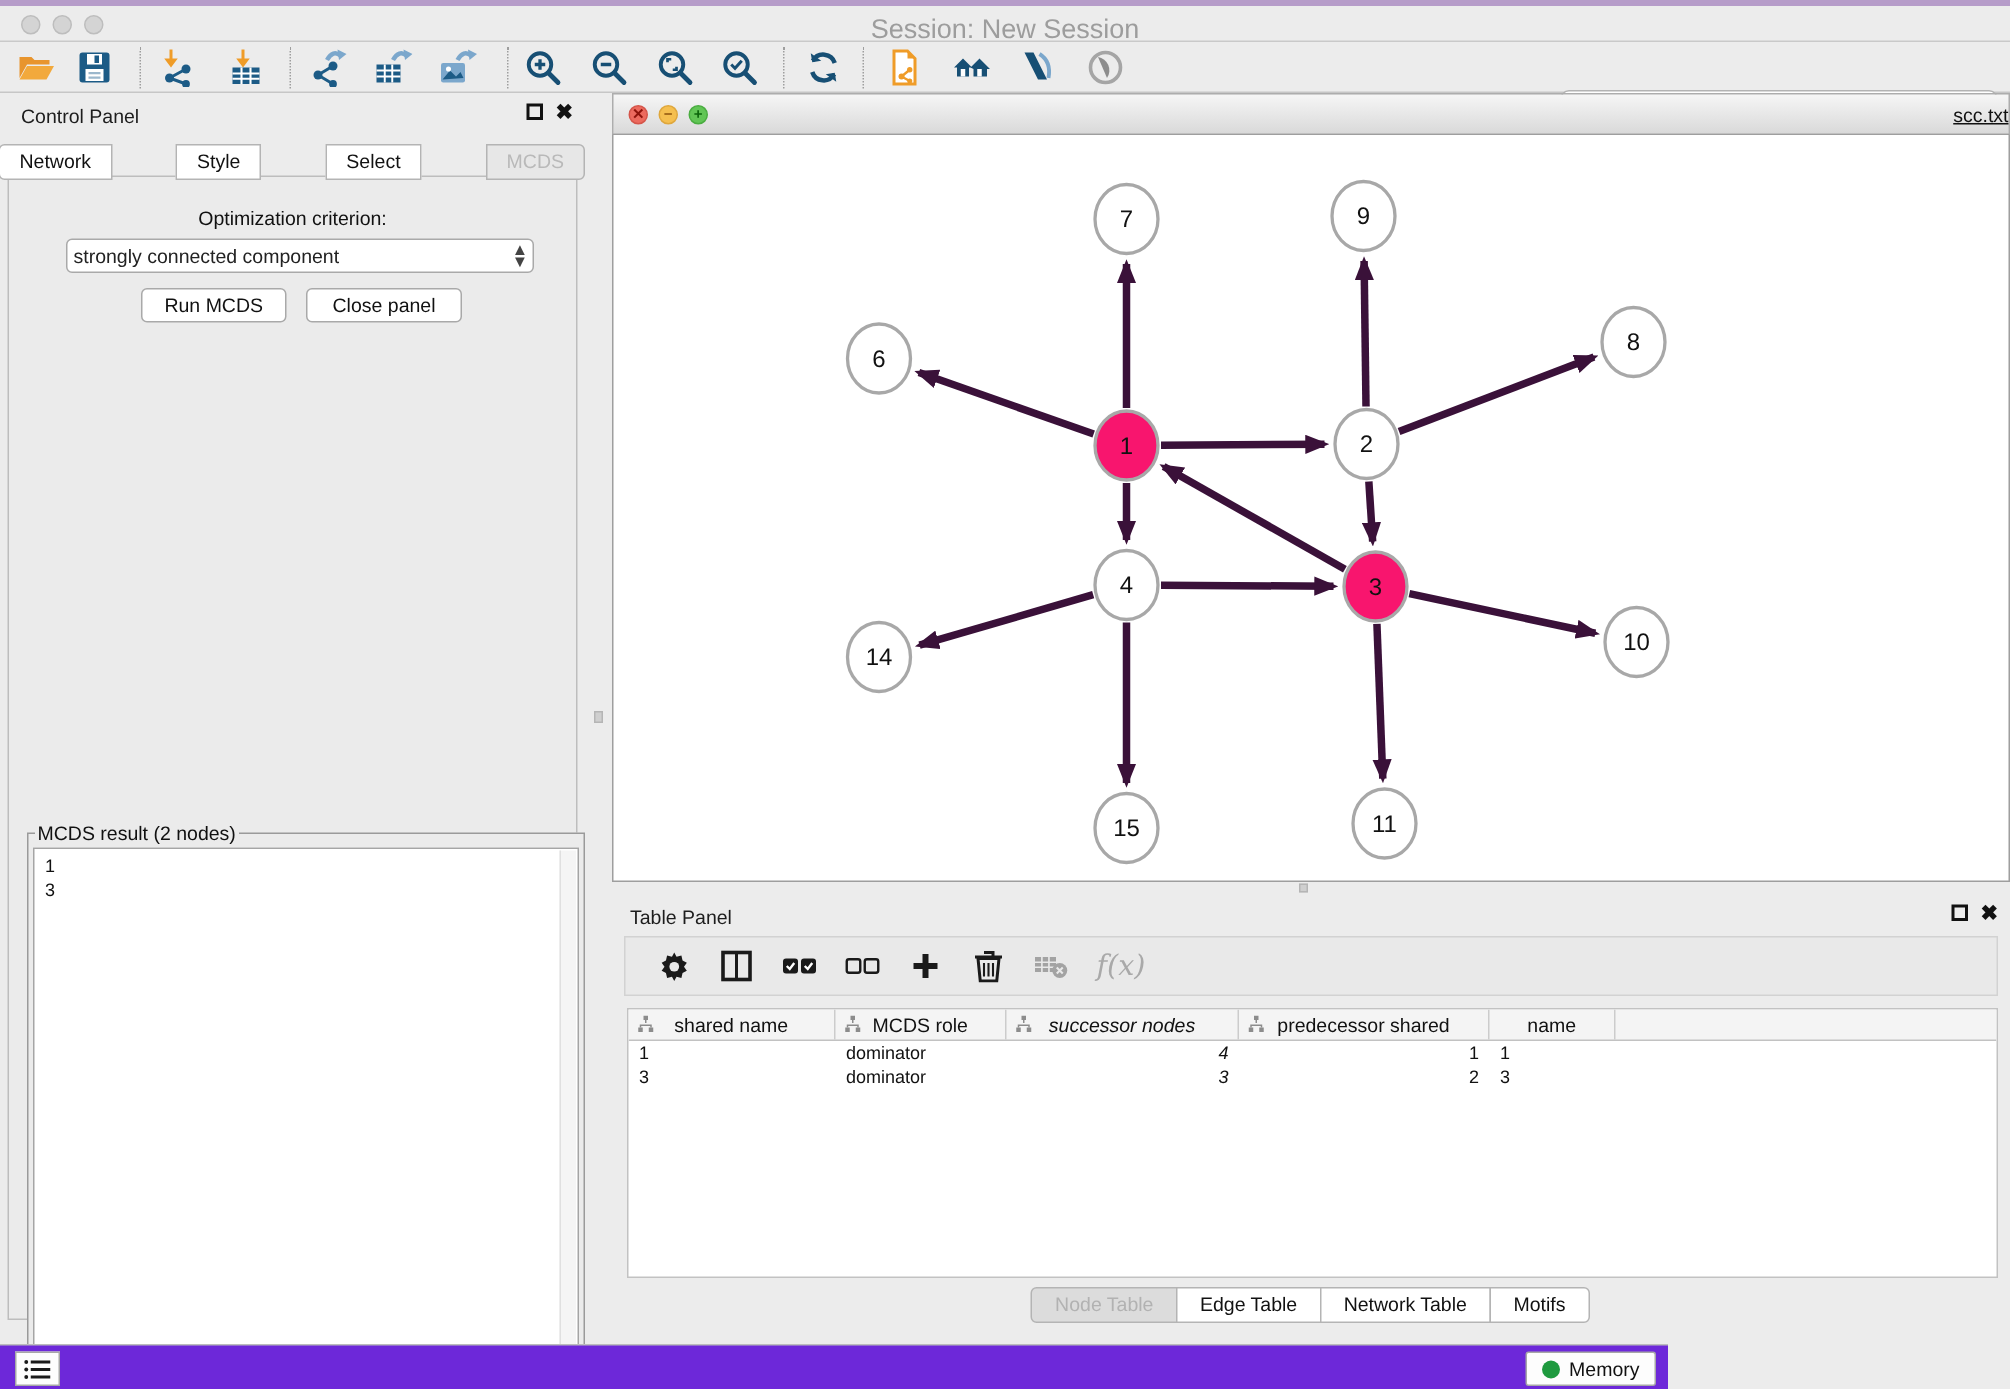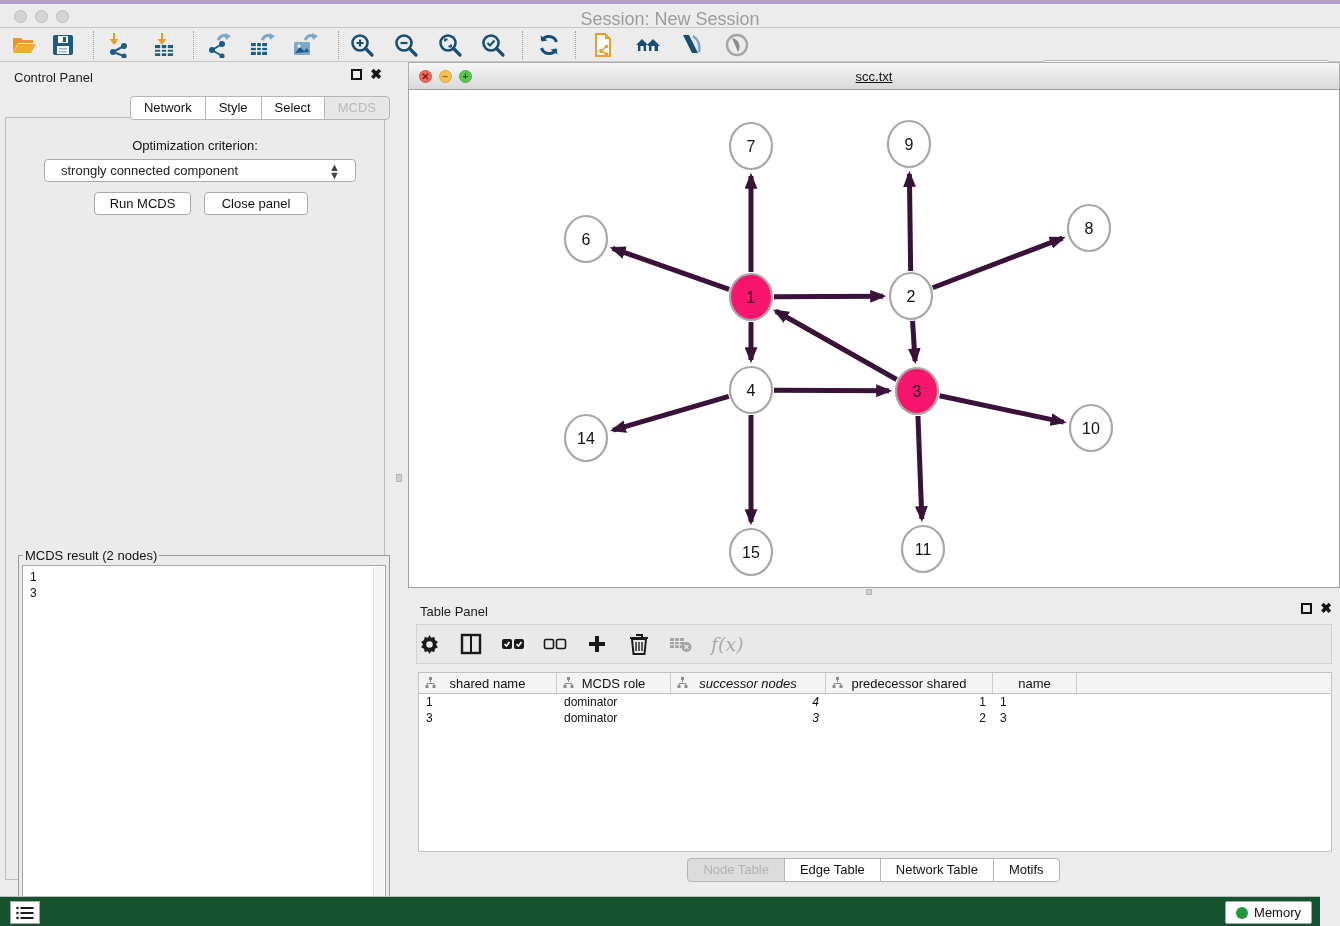--- a/index.html
+++ b/index.html
@@ -20,70 +20,70 @@
   .tb-sep { position:absolute; top:3px; width:0; height:28px; border-left:1px dotted #9e9e9e; }
   .search-wrap { position:absolute; top:32px; left:1040px; width:292px; height:25px; background:#fff; border:1px solid #b3b3b3; border-radius:6px; display:flex; align-items:center; padding-left:6px; }
   .search-wrap input { border:none; outline:none; flex:1; font-size:12px; background:transparent; font-family:"Liberation Sans",sans-serif; }
   
   .control-panel { position:absolute; top:62px; left:0; width:390px; height:834px; background:#ececec; }
   .panel-head { position:relative; height:30px; }
   .panel-head .ph-title { position:absolute; left:14px; top:8px; font-size:13px; color:#1d1d1d; }
   .panel-btns { position:absolute; right:8px; top:7px; display:flex; gap:8px; align-items:center; }
   .float-box { width:11px; height:11px; border:2px solid #111; }
   .close-x { font-size:14px; font-weight:bold; color:#111; line-height:11px; }
-  .cp-tabs { position:absolute; top:34px; left:0; width:100%; display:flex; justify-content:flex-end; z-index:2; }
+  .cp-tabs { position:absolute; top:34px; left:0; width:100%; display:flex; justify-content:space-between; z-index:2; }
   .tab { background:#fff; border:1px solid #b4b4b4; padding:3px 13px 4px; font-size:13px; margin-left:-1px; color:#111; }
   .tab.first { border-radius:4px 0 0 4px; }
   .tab.last { border-radius:0 4px 4px 0; }
   .tab.sel { background:#e7e7e7; color:#b9b9b9; }
   .cp-content { position:absolute; top:55px; left:5px; width:380px; height:763px; background:#ebebeb; border:1px solid #bdbdbd; }
   .opt-label { position:absolute; top:20px; width:100%; text-align:center; font-size:13px; color:#111; }
-  .opt-select { position:absolute; top:41px; left:38px; width:312px; height:23px; background:#fff; border:1px solid #a9a9a9; border-radius:4px; display:flex; align-items:center; padding:0 16px; font-size:13px; }
+  .opt-select { position:absolute; top:41px; left:38px; width:312px; height:23px; background:#fff; border:1px solid #a9a9a9; border-radius:4px; display:flex; align-items:center; padding:0 4px; font-size:13px; }
   .opt-select .sel-text { flex:1; }
   .stepper { font-size:11px; color:#444; letter-spacing:-1px; line-height:8px; text-align:center; }
   .btn { position:absolute; top:74px; height:23px; background:#fff; border:1px solid #a9a9a9; border-radius:4px; font-size:13px; font-family:"Liberation Sans",sans-serif; color:#111; }
   .btn.run { left:88px; width:97px; }
   .btn.closep { left:198px; width:104px; }
   .result-fieldset { position:absolute; left:12px; top:430px; width:372px; height:381px; border:1px solid #9a9a9a; background:#ebebeb; }
   .result-fieldset legend { font-size:13px; color:#111; margin-left:4px; padding:0 2px; }
   .result-area { position:absolute; left:3px; top:2px; right:3px; bottom:3px; background:#fff; border:1px solid #a5a5a5; font-size:12px; color:#111; padding:3px 0 0 7px; line-height:16px; }
   .result-scroll { position:absolute; top:1px; right:1px; bottom:1px; width:11px; background:#f5f5f5; border-left:1px solid #e0e0e0; }
   
   .net-window { position:absolute; left:408px; top:62px; width:932px; height:534px; }
   .net-titlebar { position:absolute; top:0; left:0; width:100%; height:28px; background:linear-gradient(#f6f6f6,#d9d9d9); border:1px solid #adadad; border-bottom:1px solid #9e9e9e; }
   .net-lights { position:absolute; left:10px; top:7px; display:flex; gap:7px; }
   .light { width:13px; height:13px; border-radius:50%; font-size:10px; line-height:12px; text-align:center; font-weight:bold; }
   .light.red { background:#ec6a5e; border:1px solid #d5554a; color:#8e130b; }
   .light.yellow { background:#f5bf4f; border:1px solid #dfa73c; color:#985d12; }
   .light.green { background:#61c555; border:1px solid #4aad40; color:#0b650b; }
-  .net-title { position:absolute; top:6px; width:100%; text-align:center; font-size:13px; color:#111;text-decoration:underline; }
+  .net-title { position:absolute; top:6px; width:100%; text-align:right; font-size:13px; color:#111;text-decoration:underline; }
   .net-canvas { position:absolute; top:28px; left:0; width:932px; height:498px; background:#fff; border:1px solid #9e9e9e; border-top:none; }
   .h-splitter { position:absolute; left:408px; top:588px; width:932px; height:8px; background:#ececec; }
   .grip { background:#cfcfcf; border:1px solid #b5b5b5; }
   .h-grip { position:absolute; left:458px; top:1px; width:6px; height:6px; }
   .v-splitter { position:absolute; left:390px; top:62px; width:18px; height:834px; background:#ececec; }
   .v-grip { position:absolute; left:6px; top:412px; width:6px; height:8px; }
   
   .table-panel { position:absolute; left:408px; top:596px; width:932px; height:300px; background:#ececec; }
-  .tp-toolbar { position:absolute; top:28px; left:8px; right:8px; height:40px; background:#e9e9e9; border:1px solid #d2d2d2; display:flex; align-items:center; gap:18px; padding-left:0; }
+  .tp-toolbar { position:absolute; top:28px; left:8px; right:8px; height:40px; background:#e9e9e9; border:1px solid #d2d2d2; display:flex; align-items:center; gap:18px; padding-left:20px; }
   .tp-icon { display:flex; align-items:center; justify-content:center; width:24px; height:24px; }
   .fx { font-family:"DejaVu Serif", serif; font-style:italic; font-size:19px; color:#a9a9a9; }
   .tp-table { position:absolute; top:76px; left:10px; right:8px; bottom:44px; background:#fff; border:1px solid #c2c2c2; overflow:hidden; }
   .tp-header { display:flex; height:21px; background:#f4f4f4; border-bottom:1px solid #c2c2c2; }
   .th { display:flex; align-items:center; justify-content:center; gap:5px; border-right:1px solid #cccccc; font-size:13px; color:#111; position:relative; }
   .th .hier { position:absolute; left:6px; }
   .tr { display:flex; height:16px; font-size:12px; color:#111; }
   .td { padding:1px 7px 0; }
   .td.r { text-align:right; }
   .c0{width:138px;} .c1{width:114px;} .c2{width:155px;font-style:italic;} .c3{width:167px;} .c4{width:84px;}
   .tp-tabs { position:absolute; bottom:14px; left:0; width:100%; display:flex; justify-content:center;text-align:right; }
   .tp-tabs .tab { padding:3px 15px 4px; }
   .tp-tabs .tab.sel { background:#dcdcdc; color:#b2b2b2; }
   
-  .statusbar { position:absolute; left:0; top:896px; width:1320px; height:30px; background:#14532d; border-top:1px solid #bcbcbc; }
+  .statusbar { position:absolute; left:0; top:896px; width:1112px; height:30px; background:#6d28d9; border-top:1px solid #bcbcbc; }
   .list-btn { position:absolute; left:10px; top:4px; width:30px; height:23px; background:#fdfdfd; border:1px solid #a7a7a7; display:flex; align-items:center; justify-content:center; }
   .memory-btn { position:absolute; right:8px; top:4px; height:23px; background:#fdfdfd; border:1px solid #a7a7a7; border-radius:2px; display:flex; align-items:center; gap:6px; padding:0 10px; font-size:13px; color:#111; }
   .mem-dot { width:12px; height:12px; border-radius:50%; background:#1f9a3f; }
 </style>
 </head>
 <body>
 
 <div class="accent-strip"></div>
 <div class="titlebar">
   <div class="traffic">

